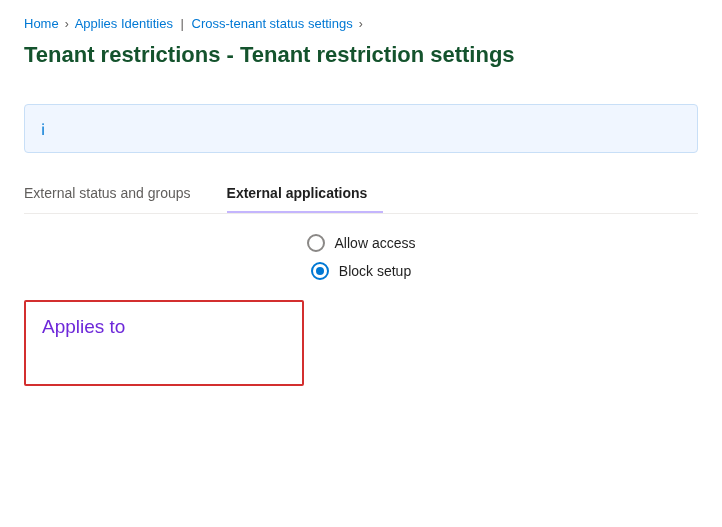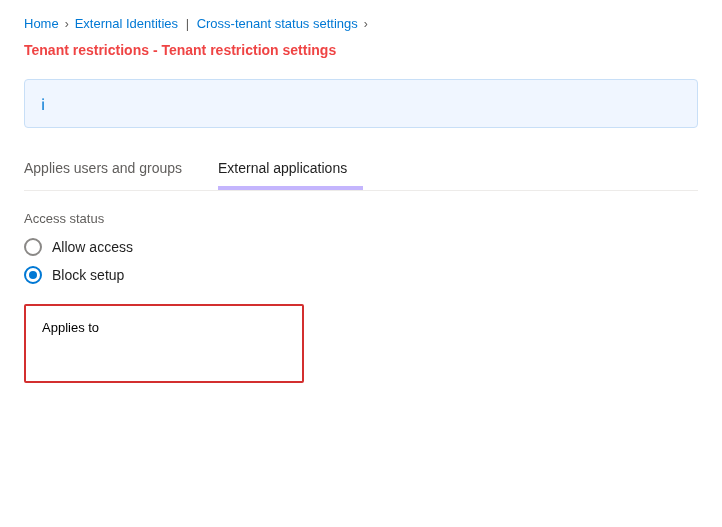--- a/index.html
+++ b/index.html
@@ -32,24 +32,24 @@
       color: #605e5c;
       font-size: 12px;
     }
     .breadcrumb .pipe {
       margin: 0 4px;
       color: #605e5c;
     }
 
     
     .page-title {
-      font-size: 14px;
+      font-size: 22px;
       font-weight: 600;
-      color: #ef4444;
-      margin-bottom: 20px;
+      color: #14532d;
+      margin-bottom: 34px;
       line-height: 1.3;
     }
 
     
     .info-banner {
       background: #f0f6ff;
       border: 1px solid #c8dff7;
       border-radius: 4px;
       padding: 12px 16px;
       display: flex;
@@ -89,22 +89,22 @@
       padding: 8px 16px 10px 0;
       margin-right: 20px;
       font-size: 14px;
       color: #605e5c;
       cursor: pointer;
       border-bottom: 2px solid transparent;
       white-space: nowrap;
     }
     .tab.active {
       color: #1f1f1f;
-      font-weight: 400;
-      border-bottom: 4px solid #c4b5fd;
+      font-weight: 700;
+      border-bottom: 2px solid #c4b5fd;
     }
 
     
     .section-label {
       font-size: 13px;
       color: #605e5c;
       margin-bottom: 12px;
       font-weight: 400;
     }
 
@@ -113,20 +113,21 @@
       display: flex;
       flex-direction: column;
       gap: 10px;
       margin-bottom: 20px;
     }
     .radio-item {
       display: flex;
       align-items: center;
       gap: 10px;
       cursor: pointer;
+      justify-content: center;
     }
     .radio-circle {
       width: 18px;
       height: 18px;
       border-radius: 50%;
       border: 2px solid #8a8886;
       display: flex;
       align-items: center;
       justify-content: center;
       flex-shrink: 0;
@@ -149,61 +150,60 @@
 
     
     .applies-to-box {
       border: 2px solid #d32f2f;
       border-radius: 2px;
       padding: 14px 16px;
       display: inline-block;
       min-width: 280px;
     }
     .applies-to-title {
-      font-size: 13px;
-      color: #000000;
+      font-size: 19px;
+      color: #6d28d9;
       margin-bottom: 12px;
     }
   </style>
 </head>
 <body>
 
 
 
 
 <nav class="breadcrumb">
   <a>Home</a>
   <span class="separator">›</span>
-  <a>External Identities</a>
+  <a>Applies Identities</a>
   <span class="pipe">&nbsp;|&nbsp;</span>
   <a>Cross-tenant status settings</a>
   <span class="separator">›</span>
 </nav>
 
 
 <h1 class="page-title">Tenant restrictions - Tenant restriction settings</h1>
 
 
 <div class="info-banner">
   <span class="info-icon">ℹ</span>
 </div>
 
 
 <div class="tabs">
   <div class="tab">
-    <span>Applies users and groups</span>
+    <span>External status and groups</span>
   </div>
   <div class="tab active">
     <span>External applications</span>
   </div>
 </div>
 
 
 <div>
-  <div class="section-label">Access status</div>
   <div class="radio-group">
     <div class="radio-item">
       <div class="radio-circle"></div>
       <span class="radio-label">Allow access</span>
     </div>
     <div class="radio-item">
       <div class="radio-circle checked"></div>
       <span class="radio-label">Block setup</span>
     </div>
   </div>

